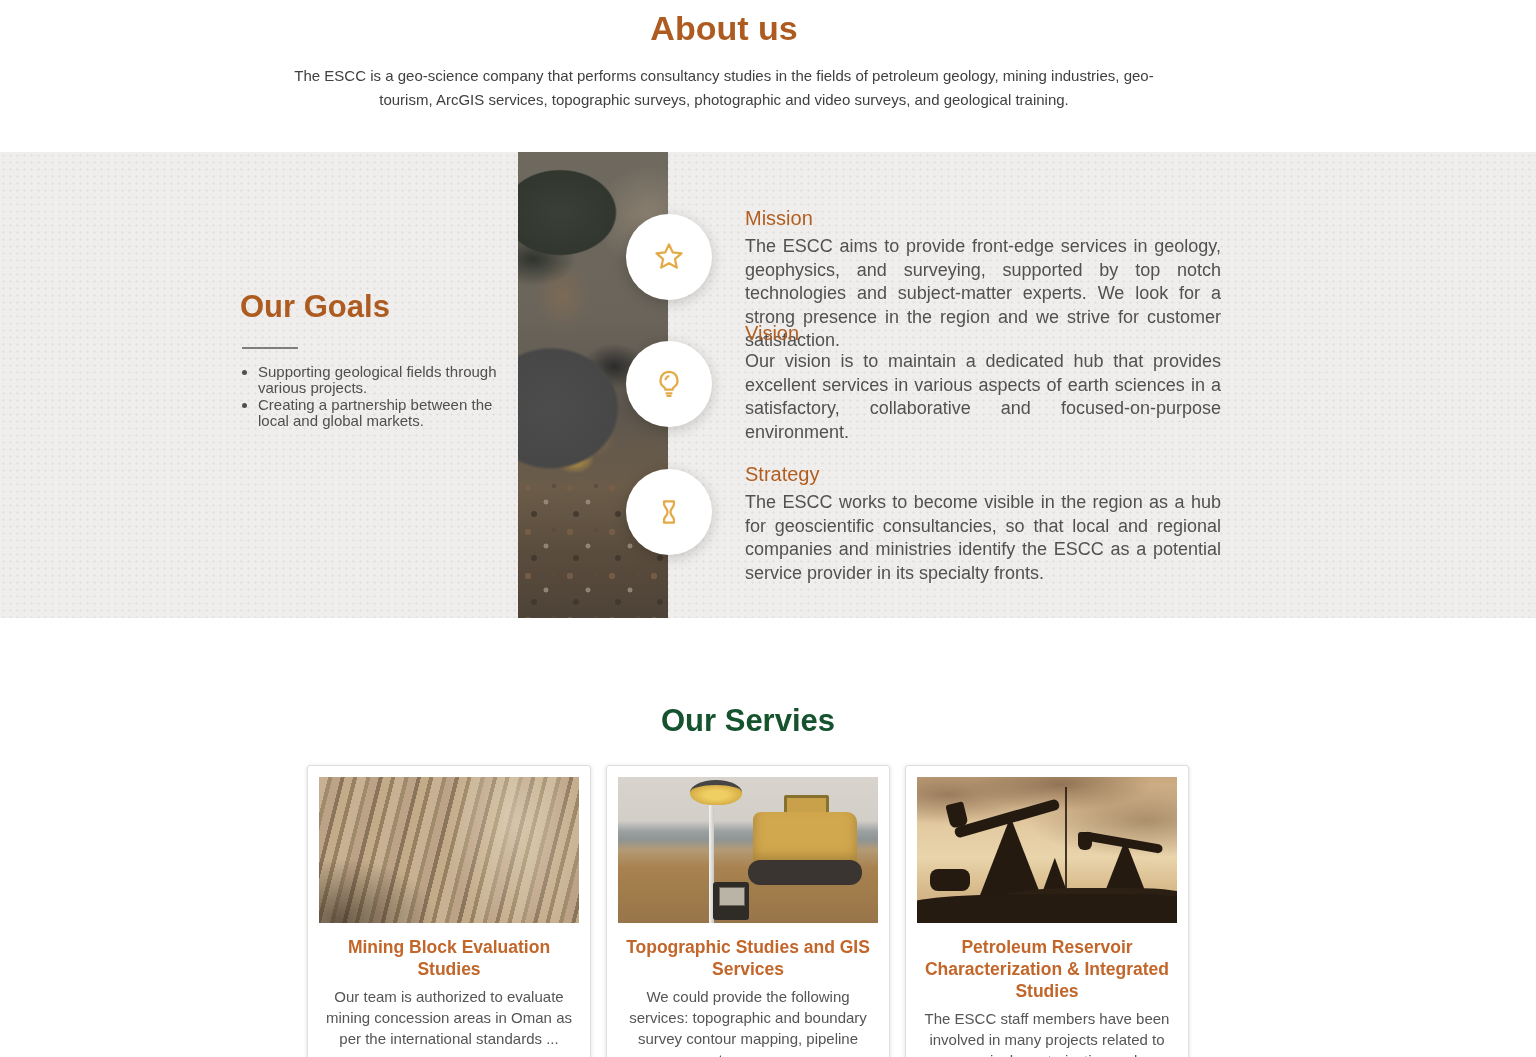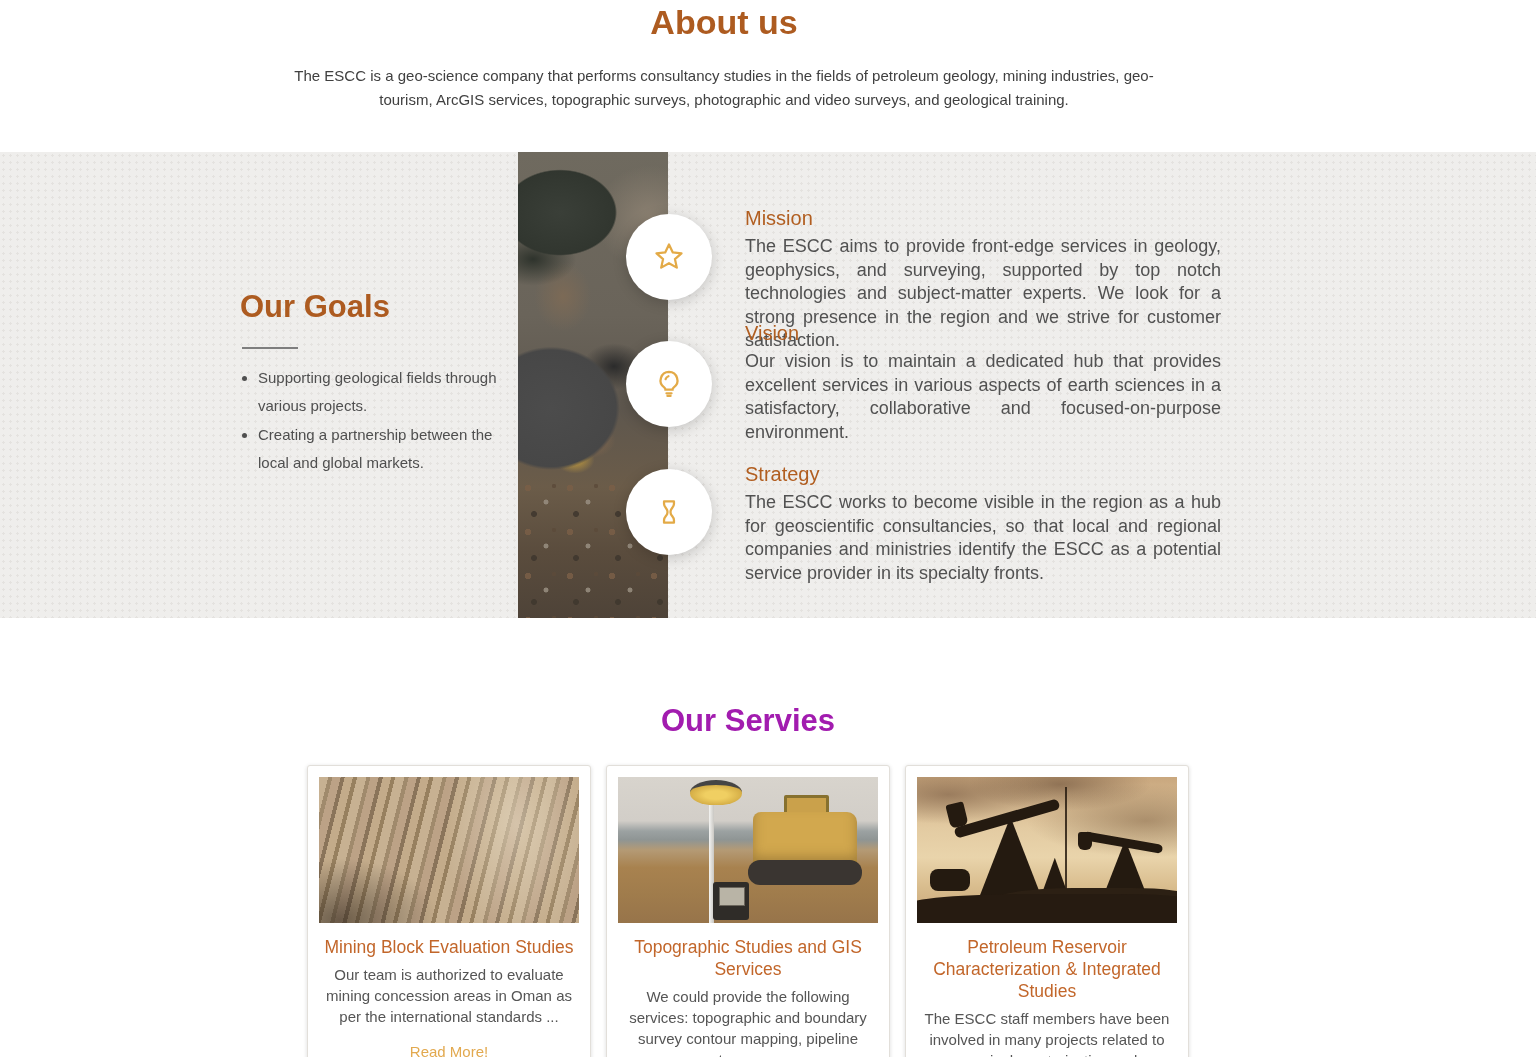--- a/index.html
+++ b/index.html
@@ -1,32 +1,32 @@
 <!DOCTYPE html>
 <html><head>
 <meta charset="utf-8">
 <style>
   html,body{margin:0;padding:0;background:#fff;}
   .page{position:relative;width:1536px;height:1057px;overflow:hidden;background:#fff;
         font-family:"Liberation Sans",sans-serif;color:#4f4f4f;}
   .cx{position:absolute;transform:translateX(-50%);}
 
   
-  .about-title{top:0;left:724px;font-size:34px;line-height:44px;font-weight:600;
+  .about-title{top:6px;left:724px;font-size:34px;line-height:44px;font-weight:600;
                color:#ad5b20;white-space:nowrap;margin:0;}
   .about-desc{top:64px;left:724px;width:884px;margin:0;text-align:center;
               font-size:15px;line-height:24px;color:#404040;}
 
   
   .band{position:absolute;top:152px;left:0;width:1536px;height:466px;background:#efeeec;
         background-image:radial-gradient(#e4e2df 1px,rgba(0,0,0,0) 1.2px);background-size:7px 7px;}
   .goals-title{position:absolute;left:240px;top:137px;margin:0;font-size:31px;font-weight:600;color:#ad5b20;}
   .goals-divider{position:absolute;left:242px;top:195px;width:56px;height:2px;background:#7e7e7e;}
   .goals-list{position:absolute;left:240px;top:212px;width:240px;margin:0;padding:0 0 0 18px;
-              font-size:15px;line-height:28px;color:#4f4f4f;}
+              font-size:15px;line-height:16px;color:#4f4f4f;}
   .goals-list li{margin:0 0 1px 0;}
 
   
   .photo{position:absolute;left:518px;top:0;width:150px;height:466px;overflow:hidden;
     background-color:#6e675c;
     background-image:
       radial-gradient(ellipse 95px 72px at 28% 13%,#3a3f38 0%,#31362f 58%,rgba(0,0,0,0) 60%),
       radial-gradient(ellipse 62px 38px at 10% 23%,#2e332c 0%,rgba(0,0,0,0) 70%),
       radial-gradient(ellipse 46px 56px at 30% 31%,#7c6a56 0%,rgba(0,0,0,0) 62%),
       radial-gradient(ellipse 125px 112px at 22% 55%,#4c4c4c 0%,#474747 52%,rgba(0,0,0,0) 55%),
@@ -47,26 +47,26 @@
   .icon-circle{position:absolute;left:626px;width:86px;height:86px;border-radius:50%;background:#fff;
     box-shadow:0 3px 14px rgba(0,0,0,.18);display:flex;align-items:center;justify-content:center;}
   .icon-circle svg{display:block;}
 
   
   .pillar{position:absolute;left:745px;width:476px;}
   .pillar h3{margin:0 0 5px 0;font-size:20px;font-weight:500;color:#b15e20;}
   .pillar p{margin:0;font-size:18px;line-height:23.6px;color:#515151;text-align:justify;}
 
   
-  .services-title{top:703px;left:748px;margin:0;font-size:31px;font-weight:600;color:#a21caf;white-space:nowrap;}
+  .services-title{top:703px;left:748px;margin:0;font-size:31px;font-weight:600;color:#14532d;white-space:nowrap;}
   .card{position:absolute;top:765px;width:284px;min-height:330px;box-sizing:border-box;background:#fff;
         border:1px solid #e2dfda;border-radius:3px;box-shadow:0 1px 4px rgba(0,0,0,.14);
         padding:11px 11px 14px 11px;text-align:center;}
   .card-img{position:relative;width:260px;height:146px;overflow:hidden;}
-  .card h4{margin:13px 4px 0 4px;font-size:17.5px;line-height:22px;font-weight:400;color:#c2662a;}
+  .card h4{margin:13px 4px 0 4px;font-size:17.5px;line-height:22px;font-weight:700;color:#c2662a;}
   .card p{margin:6px 2px 0 2px;font-size:15px;line-height:21px;color:#555;}
   .read-more{display:block;margin-top:16px;font-size:15px;color:#e2a94f;text-decoration:none;cursor:pointer;}
 
   
   .img-mine{background:
     radial-gradient(ellipse 150px 95px at 8% 98%,rgba(50,40,30,.6),rgba(0,0,0,0) 65%),
     radial-gradient(ellipse 120px 200px at 76% 32%,rgba(238,228,206,.5),rgba(0,0,0,0) 60%),
     repeating-linear-gradient(104deg,#c7b192 0 9px,#a08a6c 9px 13px,#bca286 13px 21px,#8a745a 21px 25px,#c3ab8a 25px 33px,#97805f 33px 37px);}
 
   

